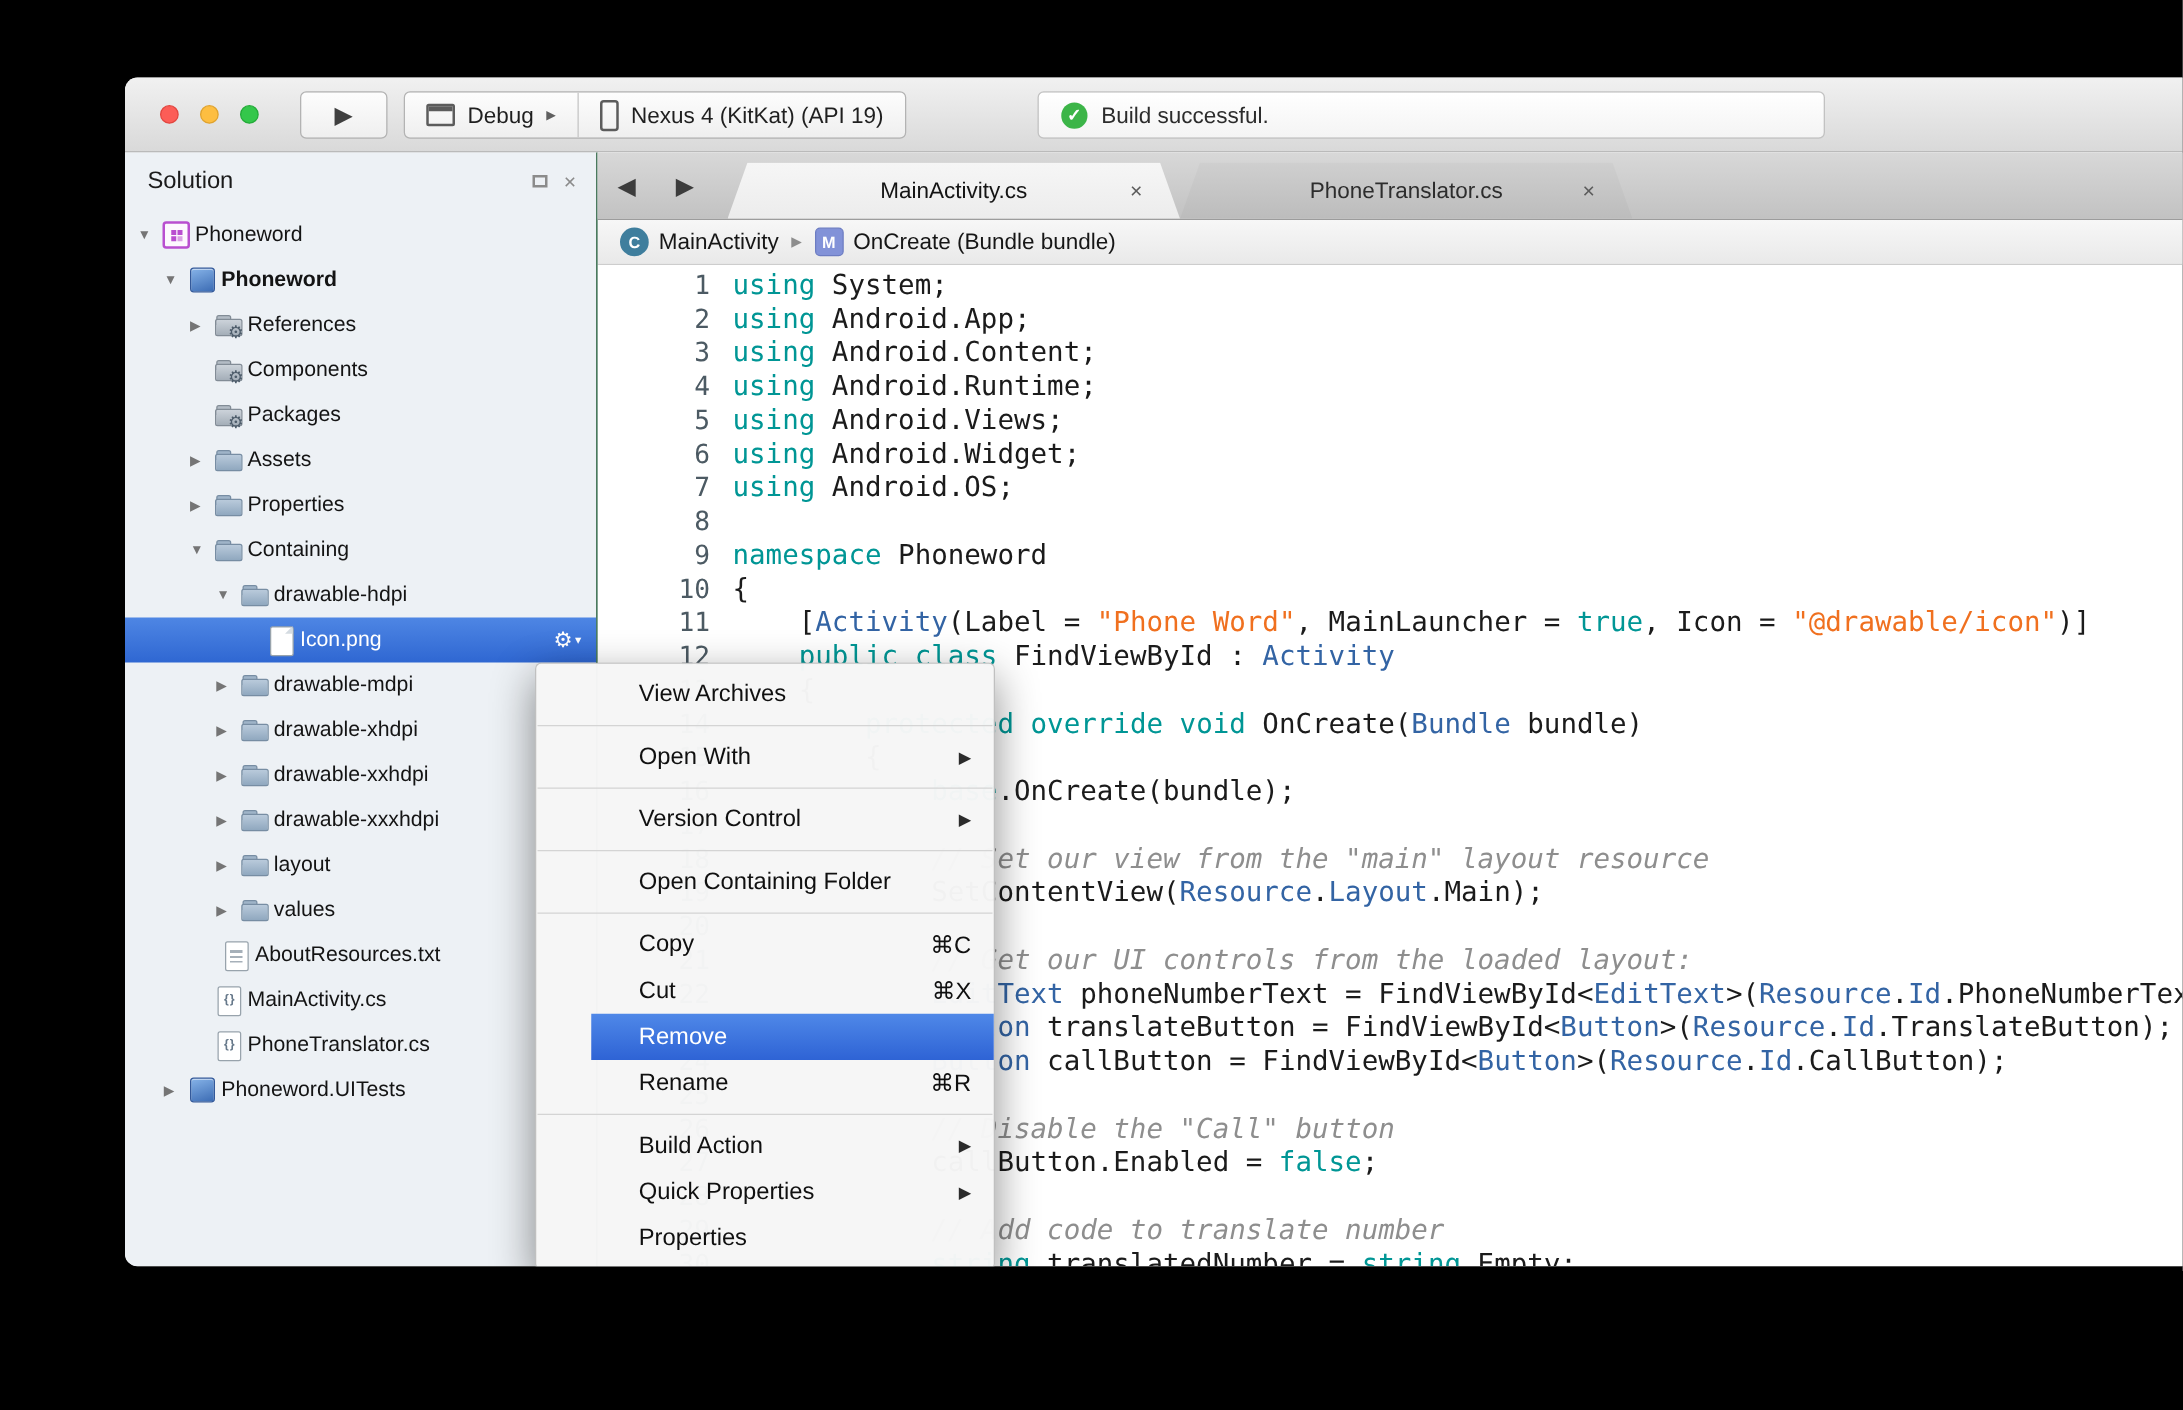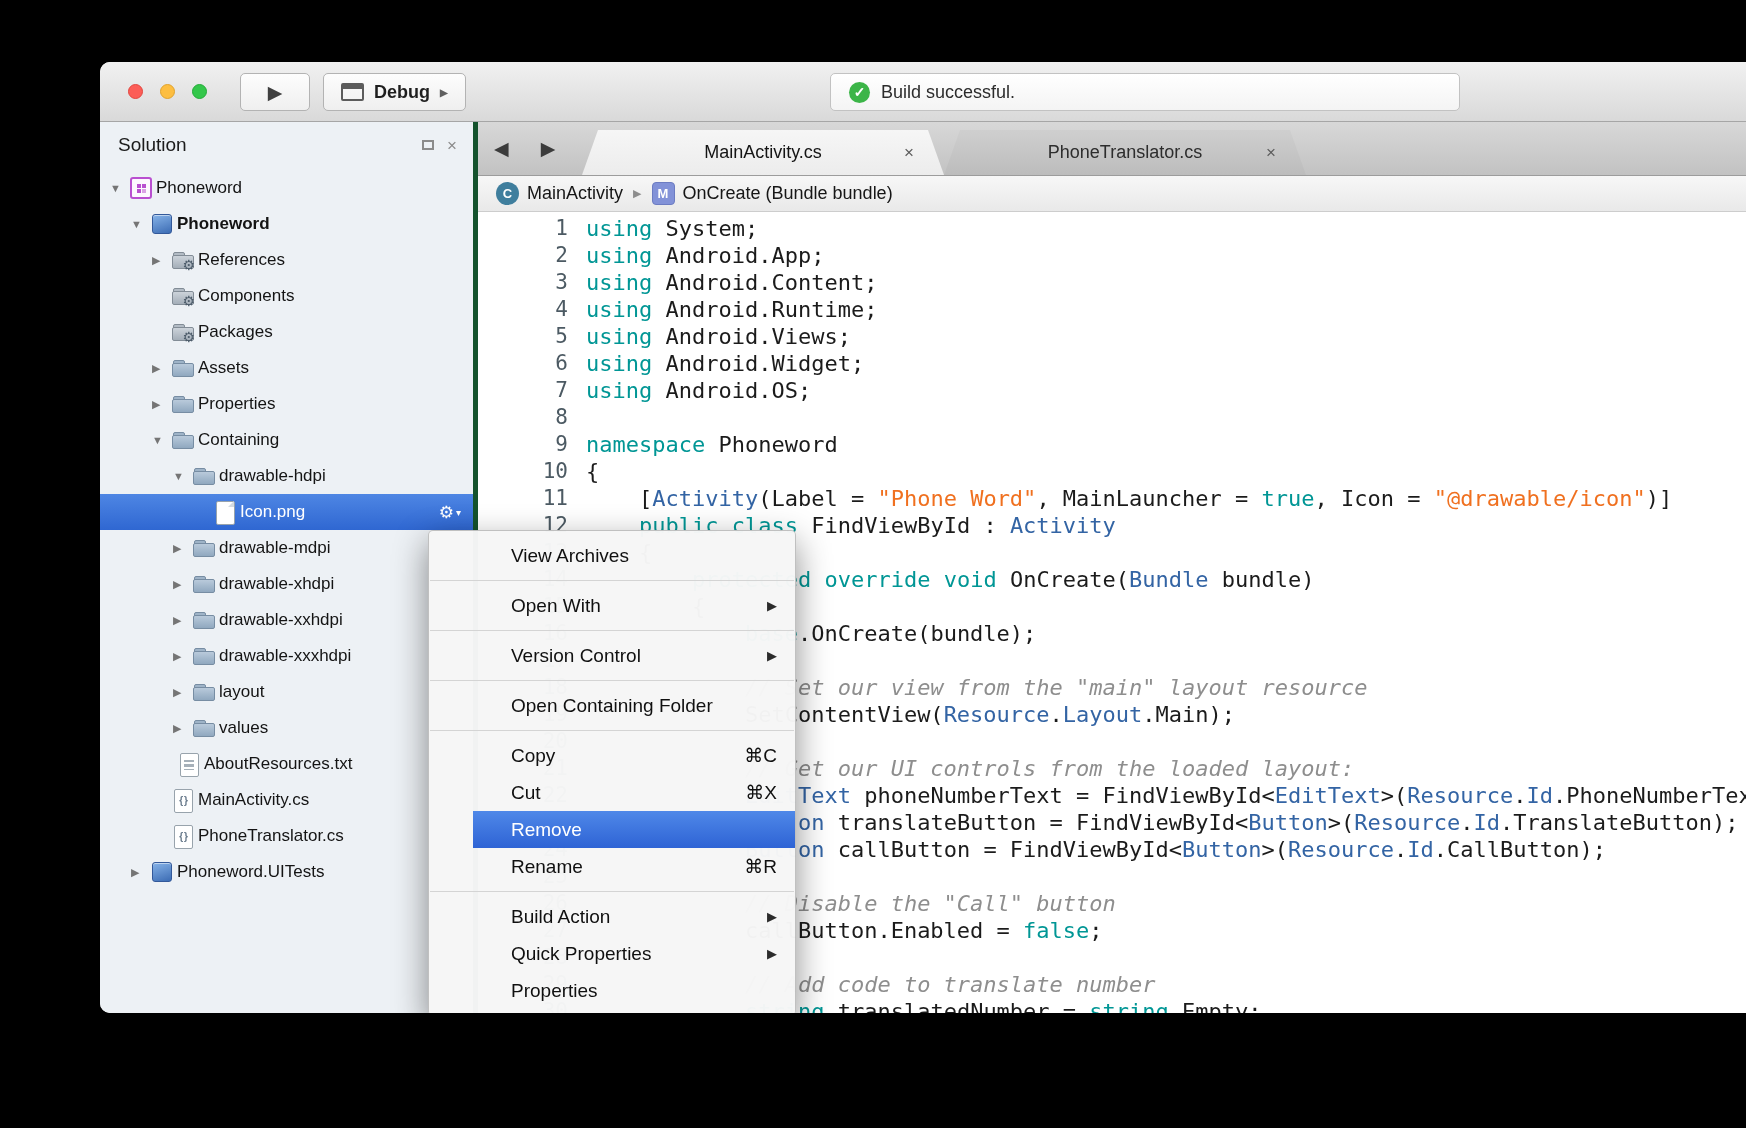--- a/index.html
+++ b/index.html
@@ -14,39 +14,39 @@
   .traffic { position:absolute; left:28px; top:22px; display:flex; gap:17px; }
   .light { width:15px; height:15px; border-radius:50%; }
   .light.red    { background:#fc5d57; border:1px solid #e2463f; }
   .light.yellow { background:#fdbe41; border:1px solid #e0a32e; }
   .light.green  { background:#34c74b; border:1px solid #23ab38; }
   .run-btn { position:absolute; left:140px; top:11px; width:70px; height:38px;
              border:1px solid #b3b3b3; border-radius:5px; background:linear-gradient(#fdfdfd,#efefef);
              display:flex; align-items:center; justify-content:center; }
   .play { font-size:19px; color:#3f3f3f; }
   .segctl { position:absolute; left:223px; top:11px; height:38px; display:flex;
-            border:1px solid #b3b3b3; border-radius:5px; background:linear-gradient(#fdfdfd,#efefef); overflow:hidden;font-weight:bold; }
+            border:1px solid #b3b3b3; border-radius:5px; background:linear-gradient(#fdfdfd,#efefef); overflow:hidden; }
   .seg { display:flex; align-items:center; padding:0 17px; gap:10px; font-size:18px; color:#1f1f1f; }
   .seg + .seg { border-left:1px solid #c3c3c3; }
   .winicon { width:23px; height:18px; border:2px solid #5c5c5c; border-radius:2px; position:relative; flex:none; }
   .winicon::before { content:""; position:absolute; left:0; right:0; top:0; height:4px; background:#5c5c5c; }
   .dd-arrow { font-size:10px; color:#5f5f5f; }
   .phoneicon { width:15px; height:25px; border:2px solid #5c5c5c; border-radius:3px; flex:none; }
   .statusbox { position:absolute; left:730px; top:11px; width:630px; height:38px;
                border:1px solid #c2c2c2; border-radius:5px; background:linear-gradient(#ffffff,#f4f4f4);
                display:flex; align-items:center; padding-left:18px; gap:11px; }
   .checkicon { width:21px; height:21px; border-radius:50%; background:#3cb548; color:#fff;
                font-size:14px; font-weight:bold; display:flex; align-items:center; justify-content:center; flex:none; }
   .statustext { font-size:18px; color:#2c2c2c; }
 
   
   .main { position:absolute; top:60px; left:0; right:0; bottom:0; display:flex; }
 
   
-  .pad { width:378px; flex:none; background:#edf1f5; border-right:5px solid #14532d; position:relative; }
+  .pad { width:378px; flex:none; background:#edf1f5; border-right:1px solid #14532d; position:relative; }
   .pad-header { height:46px; display:flex; align-items:center; padding:0 16px 0 18px; font-size:19px; color:#1b1b1b; }
   .pad-controls { margin-left:auto; display:flex; gap:13px; align-items:center; }
   .pc-min { width:12px; height:10px; border:2px solid #8b8b8b; }
   .pc-close { font-size:17px; color:#8b8b8b; line-height:1; }
   .tree { position:absolute; top:46px; left:0; right:0; bottom:0; padding-top:2px; overflow:hidden; }
   .tree-row { height:36px; display:flex; align-items:center; position:relative; }
   .tree-row.selected { background:linear-gradient(#4e86e4,#2f67d2); }
   .expander { width:19px; font-size:11px; color:#757575; flex:none; }
   .tree-row.selected .expander { color:#fff; }
   .tlabel { font-size:17px; color:#141414; white-space:nowrap; margin-left:3px; }
@@ -133,20 +133,24 @@
       <span class="light green"></span>
     </div>
     <div class="run-btn">
       <span class="play">▶</span>
     </div>
     <div class="segctl">
       <div class="seg">
         <span class="winicon"></span>
         <span>Debug</span>
         <span class="dd-arrow">▶</span>
+      </div>
+      <div class="seg">
+        <span class="phoneicon"></span>
+        <span>Nexus 4 (KitKat) (API 19)</span>
       </div>
     </div>
     <div class="statusbox">
       <span class="checkicon">✓</span>
       <span class="statustext">Build successful.</span>
     </div>
   </div>
 
   <div class="main">
 

